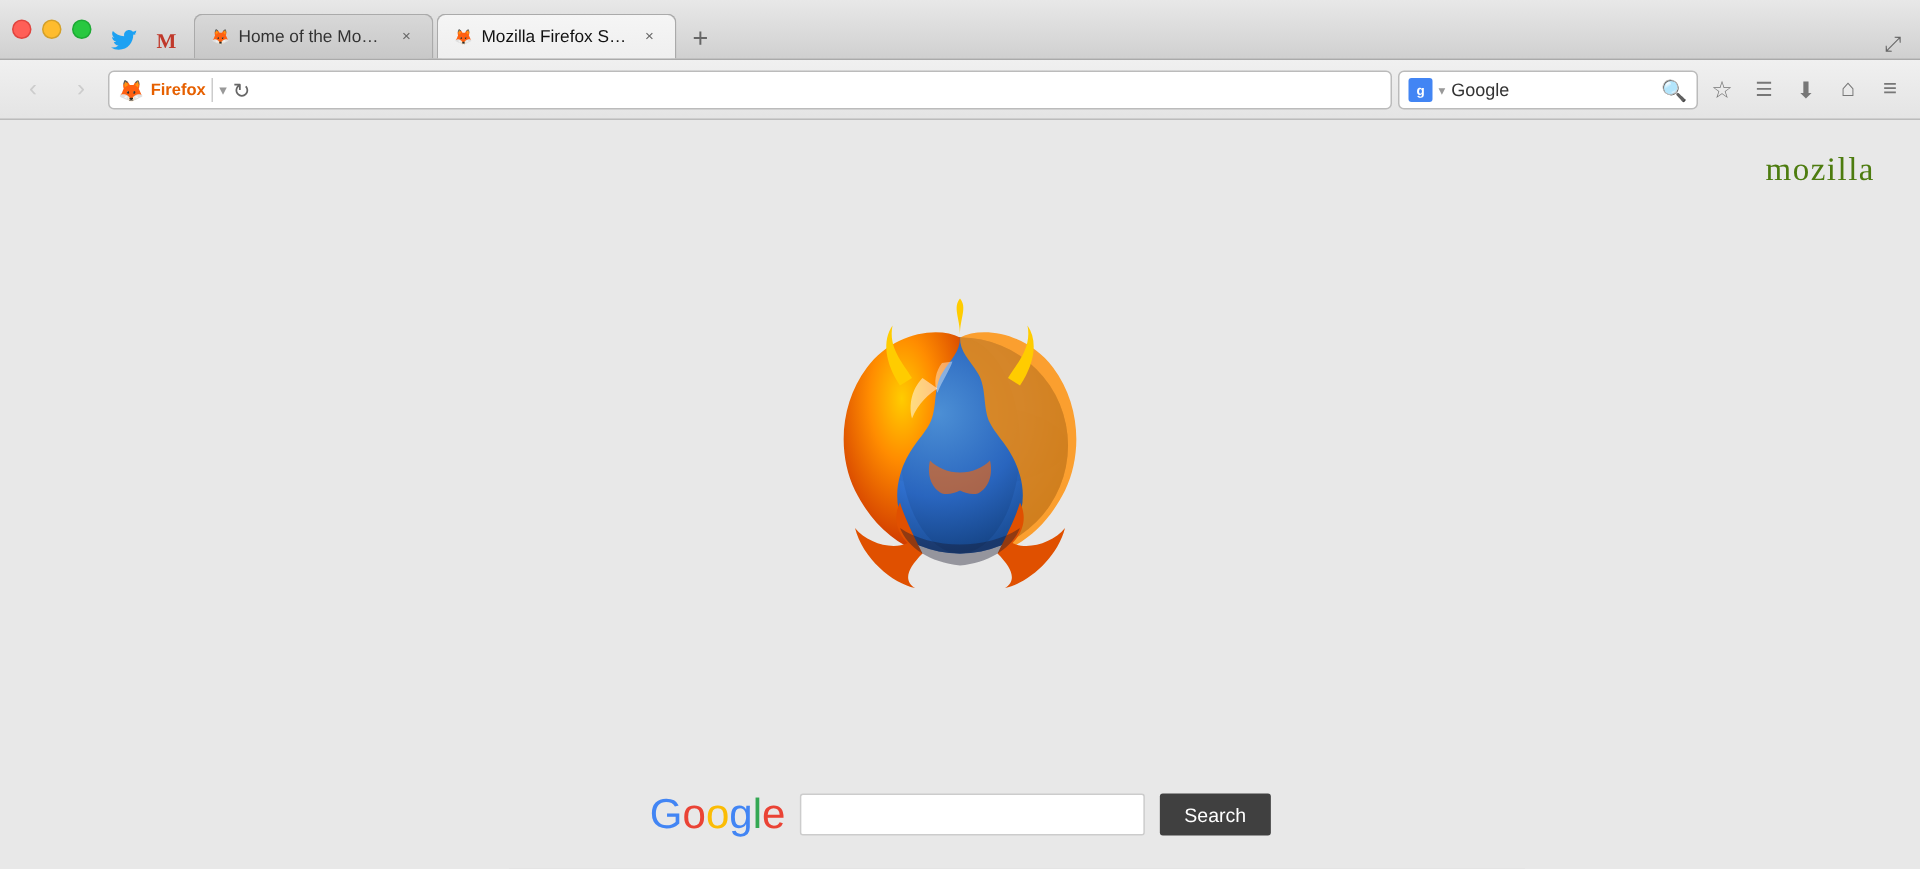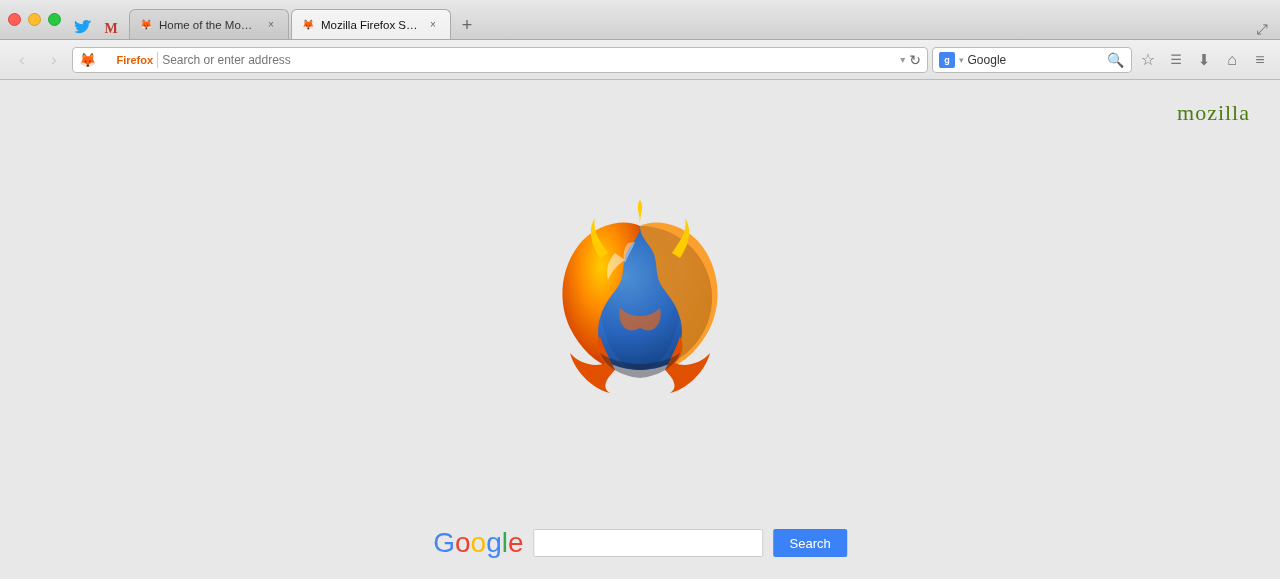--- a/index.html
+++ b/index.html
@@ -149,21 +149,20 @@
       height: 26px;
       padding: 0 6px;
       gap: 4px;
       position: relative;
     }
     .firefox-label {
       font-size: 11px;
       color: #e66000;
       font-weight: bold;
       white-space: nowrap;
-      margin-left: 16px;
     }
     .address-bar-divider {
       width: 1px;
       height: 16px;
       background: #ccc;
     }
     .address-input {
       flex: 1;
       border: none;
       outline: none;
@@ -276,21 +275,21 @@
       height: 28px;
       border: 1px solid #ccc;
       border-radius: 2px;
       padding: 0 8px;
       font-size: 13px;
       outline: none;
     }
     .google-search-btn {
       height: 28px;
       padding: 0 16px;
-      background: #3b82f6;
+      background: #404040;
       color: white;
       border: none;
       border-radius: 2px;
       font-size: 13px;
       cursor: pointer;
     }
   </style>
 </head>
 <body>
 
@@ -330,21 +329,20 @@
 
 <div class="nav-bar">
   <button class="nav-btn disabled">‹</button>
   <button class="nav-btn disabled">›</button>
 
   <div class="address-bar-wrap">
 
     <span style="font-size:14px;">🦊</span>
     <span class="firefox-label">Firefox</span>
     <div class="address-bar-divider"></div>
-    <input class="address-input" type="text" placeholder="Search or enter address" style="">
     <span class="address-dropdown">▾</span>
     <span class="address-refresh">↻</span>
   </div>
 
   <div class="search-bar-wrap">
     <div class="google-icon-small">g</div>
     <span class="search-engine-drop">▾</span>
     <span class="search-engine-name">Google</span>
     <span class="nav-search-btn">🔍</span>
   </div>

